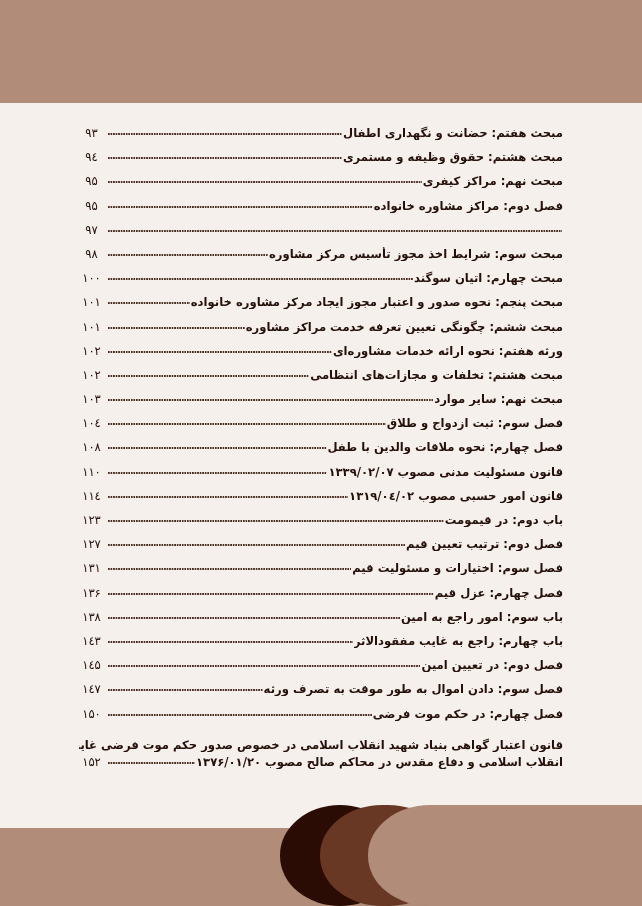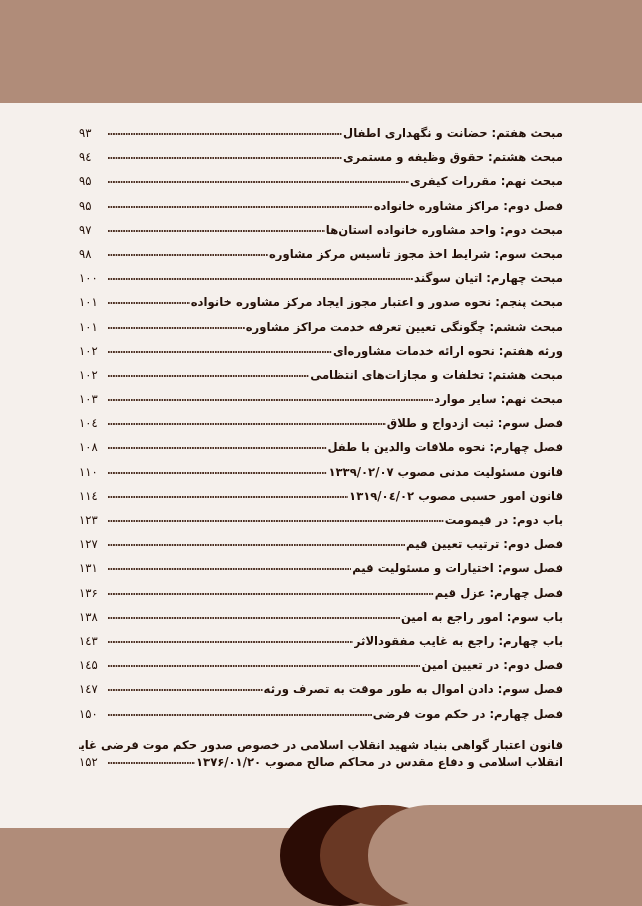--- a/index.html
+++ b/index.html
@@ -116,21 +116,21 @@
     background-image: radial-gradient(circle at 1px 1px, #4A2D20 0.9px, rgba(0,0,0,0) 1.1px);
     background-size: 2.55px 2px;
     background-repeat: repeat-x;
   }
 
   .toc-page {
     font-size: 11.6px;
     color: #241008;
     flex: 0 0 auto;
     min-width: 25px;
-    text-align: left;
+    text-align: center;
     padding-right: 3px;
     direction: ltr;
     unicode-bidi: bidi-override;
   }
 
   
   .toc-row.wrapline .toc-title {
     flex: 1 1 auto;
     text-align: justify;
     text-align-last: justify;
@@ -149,31 +149,30 @@
         <span class="toc-title">مبحث هفتم: حضانت و نگهداری اطفال</span>
         <span class="toc-dots"></span>
         <span class="toc-page">۹۳</span>
       </div>
       <div class="toc-row">
         <span class="toc-title">مبحث هشتم: حقوق وظیفه و مستمری</span>
         <span class="toc-dots"></span>
         <span class="toc-page">۹٤</span>
       </div>
       <div class="toc-row">
-        <span class="toc-title">مبحث نهم: مقررات کیفری</span>
+        <span class="toc-title">مبحث نهم: مراکز کیفری</span>
         <span class="toc-dots"></span>
         <span class="toc-page">۹۵</span>
       </div>
       <div class="toc-row">
         <span class="toc-title">فصل دوم:  مراکز مشاوره خانواده</span>
         <span class="toc-dots"></span>
         <span class="toc-page">۹۵</span>
       </div>
       <div class="toc-row">
-        <span class="toc-title">مبحث دوم: واحد مشاوره خانواده استان‌ها</span>
         <span class="toc-dots"></span>
         <span class="toc-page">۹۷</span>
       </div>
       <div class="toc-row">
         <span class="toc-title">مبحث سوم: شرایط اخذ مجوز تأسیس مرکز مشاوره</span>
         <span class="toc-dots"></span>
         <span class="toc-page">۹۸</span>
       </div>
       <div class="toc-row">
         <span class="toc-title">مبحث چهارم: اتیان سوگند</span>

